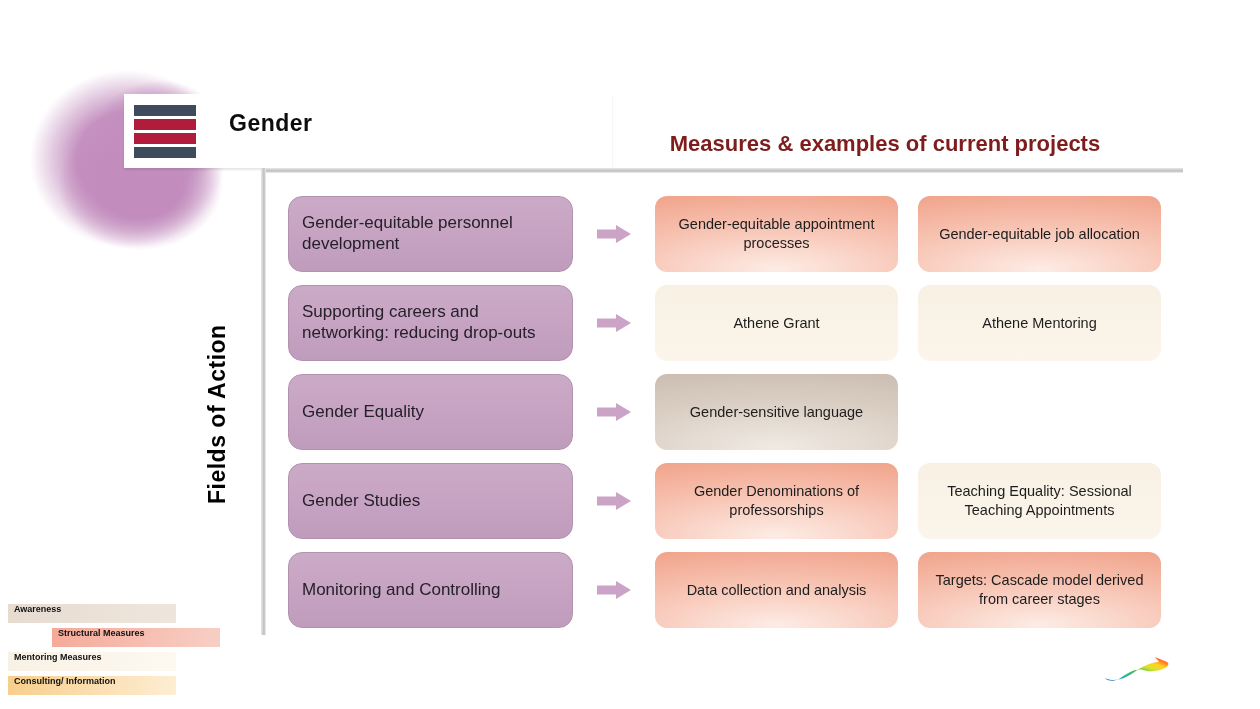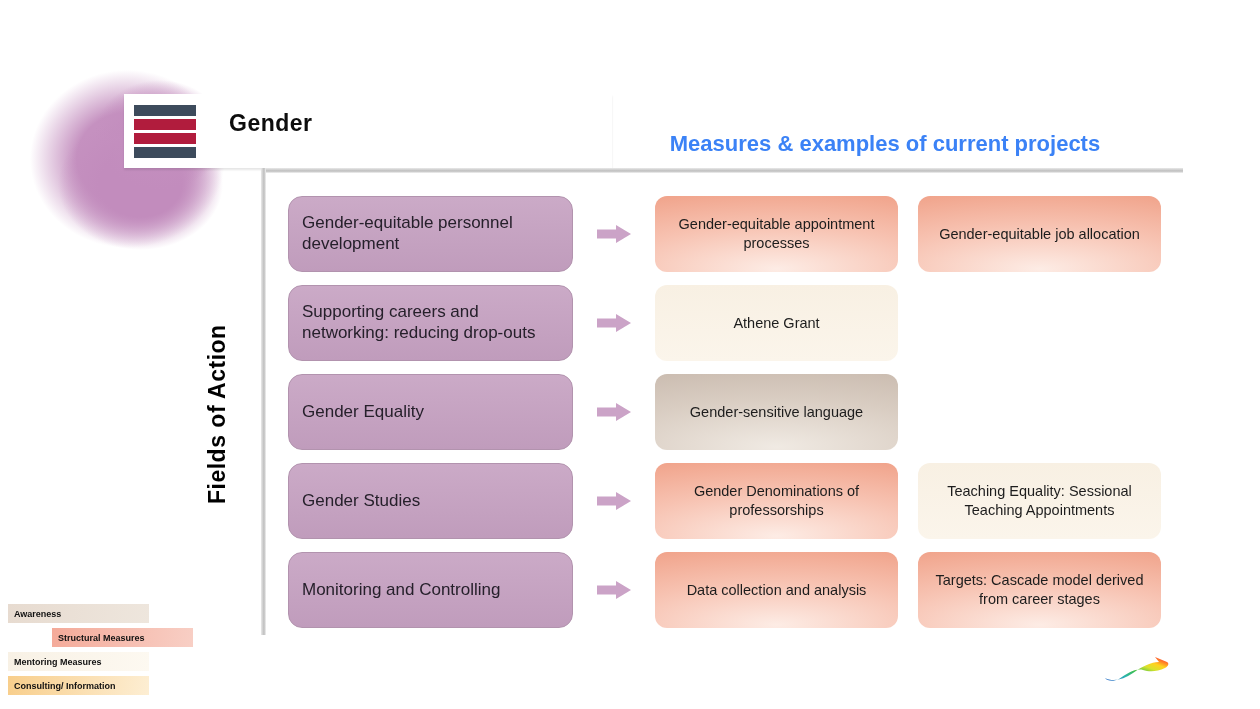--- a/index.html
+++ b/index.html
@@ -23,21 +23,21 @@
 
   .logo{position:absolute;left:127px;top:97px;width:76px;height:68px;z-index:2;
     background:#ffffff;display:flex;flex-direction:column;justify-content:center;align-items:center;gap:3px;}
   .logo .stripe{width:62px;height:11px;}
   .st-slate{background:#3d4b5c;}
   .st-crimson{background:#b11c3d;}
 
   .slide-title{position:absolute;left:229px;top:110px;z-index:2;
     font-size:23px;font-weight:bold;color:#0d0d0d;letter-spacing:0.5px;}
   .slide-subtitle{position:absolute;left:615px;top:131px;width:540px;z-index:2;
-    text-align:center;font-size:22px;font-weight:bold;color:#3b82f6;}
+    text-align:center;font-size:22px;font-weight:bold;color:#7f1d1d;}
 
   .divider-h{position:absolute;left:262px;top:168px;width:921px;height:5px;z-index:2;
     background:linear-gradient(to bottom,#e9e9e9,#bdbdbd 60%,#f3f3f3);}
   .divider-v{position:absolute;left:261px;top:168px;width:5px;height:467px;z-index:2;
     background:linear-gradient(to right,#e9e9e9,#bdbdbd 60%,#f3f3f3);}
 
   .axis-label{position:absolute;left:196px;top:196px;width:42px;height:437px;z-index:2;
     display:flex;align-items:center;justify-content:center;
     writing-mode:vertical-rl;transform:rotate(180deg);
     font-size:23px;font-weight:bold;color:#000;letter-spacing:0.5px;}
@@ -54,22 +54,22 @@
   .arrow-cell polygon{fill:#cba3c7;}
   .measure{width:243px;box-sizing:border-box;border-radius:12px;
     display:flex;align-items:center;justify-content:center;text-align:center;
     padding:4px 12px;font-size:14.5px;line-height:1.28;color:#1d1d1d;}
   .measure + .measure{margin-left:20px;}
   .salmon{background:radial-gradient(ellipse 130% 115% at 50% 96%,#fdece5 0%,#f7c2b1 50%,#ef9d83 100%);}
   .cream{background:linear-gradient(180deg,#f8f0e3 0%,#fbf5eb 100%);}
   .taupe{background:radial-gradient(ellipse 130% 115% at 50% 96%,#f0eae3 0%,#d9cdc2 55%,#c8b9ad 100%);}
 
   .legend{position:absolute;left:8px;top:604px;z-index:2;}
-  .legend-item{width:141px;height:19px;box-sizing:border-box;margin-bottom:5px;
-    display:flex;align-items:center;padding-left:6px;
+  .legend-item{width:168px;height:19px;box-sizing:border-box;margin-bottom:5px;
+    display:flex;align-items:flex-start;padding-left:6px;
     font-size:9px;font-weight:bold;color:#111;}
   .lg-awareness{background:linear-gradient(100deg,#e7dbd0,#eee6dd);}
   .lg-structural{background:linear-gradient(100deg,#f4aa99,#f8cfc5);margin-left:44px;}
   .lg-personnel{background:linear-gradient(100deg,#f8f1e5,#fdf9f1);}
   .lg-consulting{background:linear-gradient(100deg,#f8ce8b,#fdeed3);}
 
   .swoosh{position:absolute;left:1103px;top:654px;width:70px;height:32px;z-index:2;}
 </style>
 </head>
 <body>
@@ -117,20 +117,23 @@
     <div class="field-box">
       <span>Supporting careers and networking: reducing drop-outs</span>
     </div>
     <div class="arrow-cell">
       <svg viewBox="0 0 34 18">
         <polygon points="0,4.5 19,4.5 19,0 34,9 19,18 19,13.5 0,13.5"></polygon>
       </svg>
     </div>
     <div class="measure m1 cream">
       <span>Athene Grant</span>
+    </div>
+    <div class="measure m2 cream">
+      <span>Athene Mentoring</span>
     </div>
   </div>
 
   <div class="row">
     <div class="field-box">
       <span>Gender Equality</span>
     </div>
     <div class="arrow-cell">
       <svg viewBox="0 0 34 18">
         <polygon points="0,4.5 19,4.5 19,0 34,9 19,18 19,13.5 0,13.5"></polygon>

